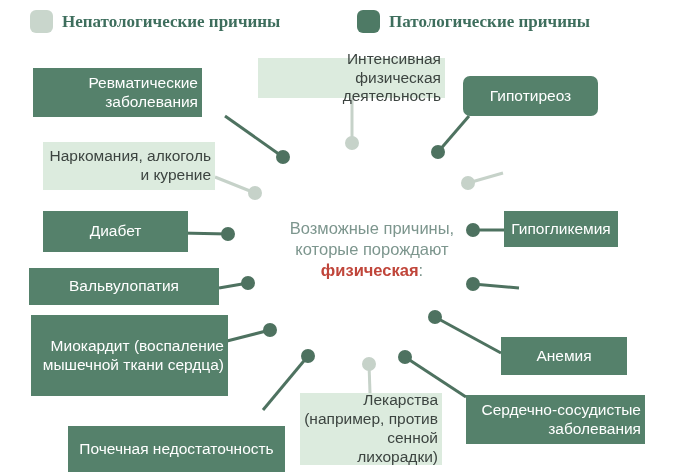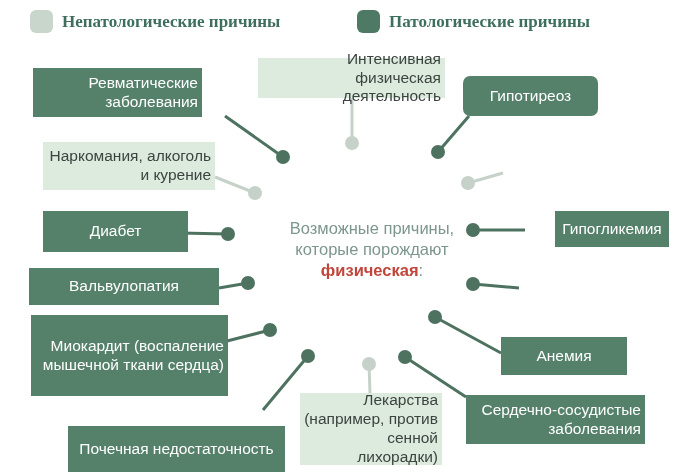--- a/index.html
+++ b/index.html
@@ -24,21 +24,21 @@
   }
   .node.dark  { background:#55816b; color:#ffffff; }
   .node.light { background:#dcebde; color:#3c4440; }
 
   .n-rheumatic    { left:33px;  top:68px;  width:169px; height:49px; }
   .n-intense      { left:258px; top:58px;  width:187px; height:40px; }
   .n-hypothyroid  { left:463px; top:76px;  width:135px; height:40px;border-radius:7px; }
   .n-narco        { left:43px;  top:142px; width:172px; height:48px; }
   .n-emotional    { left:501px; top:143px; width:142px; height:48px; }
   .n-diabetes     { left:35px;  top:211px; width:145px; height:41px;margin-left:8px; }
-  .n-hypoglycemia { left:555px; top:211px; width:114px; height:36px; }
+  .n-hypoglycemia { left:504px; top:211px; width:114px; height:36px; }
   .n-valvulopathy { left:29px;  top:268px; width:190px; height:37px; }
   .n-hypertension { left:519px; top:267px; width:133px; height:45px; }
   .n-myocarditis  { left:31px;  top:315px; width:197px; height:81px; }
   .n-anemia       { left:501px; top:337px; width:126px; height:38px; }
   .n-renal        { left:68px;  top:410px; width:217px; height:46px;margin-top:16px; }
   .n-meds         { left:300px; top:393px; width:142px; height:72px; }
   .n-cardio       { left:466px; top:395px; width:179px; height:49px; }
 
   #center-text {
     position:absolute; left:270px; top:206px; width:204px;

